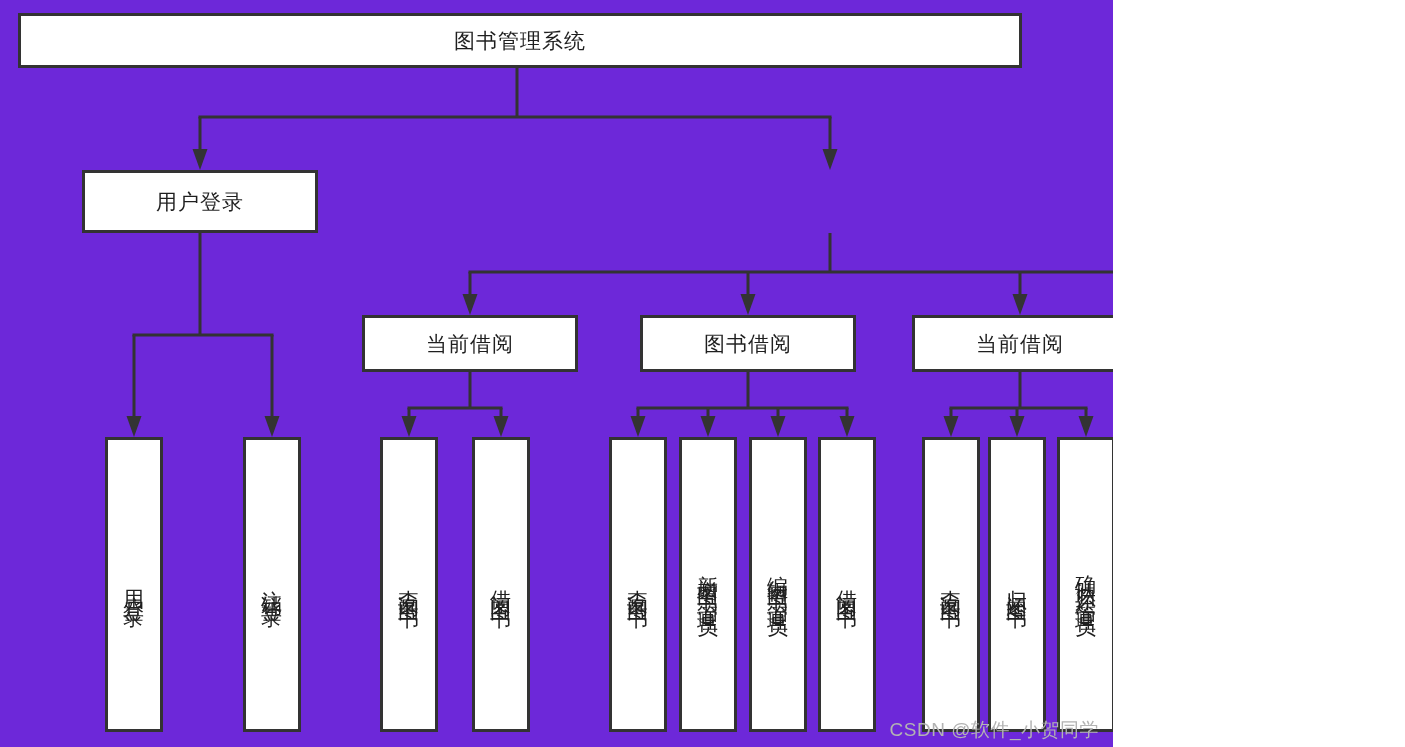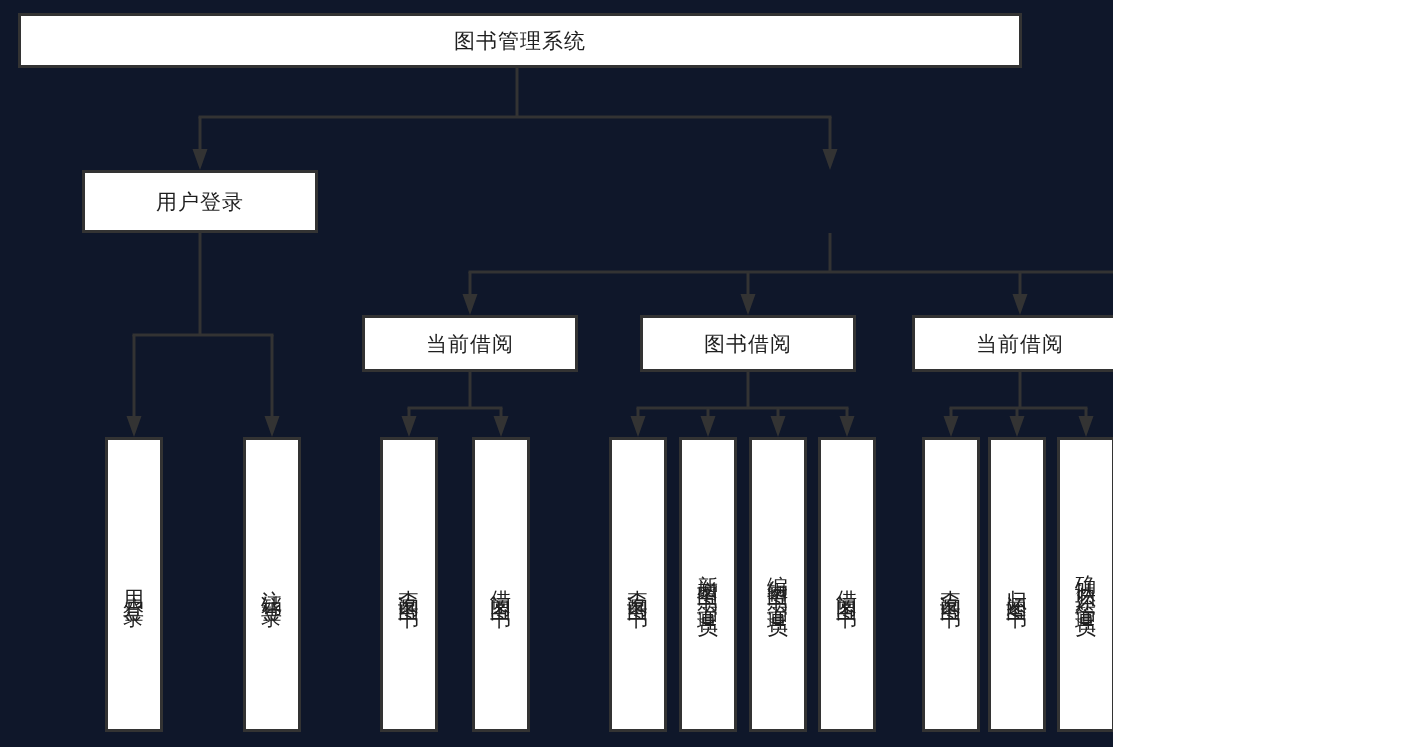--- a/index.html
+++ b/index.html
@@ -5,21 +5,21 @@
   html, body {
     margin: 0;
     padding: 0;
     background: #ffffff;
     font-family: "Liberation Sans", "DejaVu Sans", sans-serif;
   }
   #canvas {
     position: relative;
     width: 1113px;
     height: 747px;
-    background: #0f172a;
+    background: #6d28d9;
     overflow: hidden;
   }
   #edges {
     position: absolute;
     left: 0; top: 0;
     width: 1405px;
     height: 747px;
     pointer-events: none;
   }
   .node {
@@ -170,13 +170,14 @@
     <span class="label">确认归还（管理员）</span>
   </div>
 
   <div class="node v" style="left:1193px; top:437px; width:58px; height:295px">
     <span class="label">新增借阅记录</span>
   </div>
   <div class="node v" style="left:1313px; top:437px; width:58px; height:295px">
     <span class="label">查询借阅记录</span>
   </div>
 
+  <div id="watermark">CSDN @软件_小贺同学</div>
 </div>
 
 </body></html>

